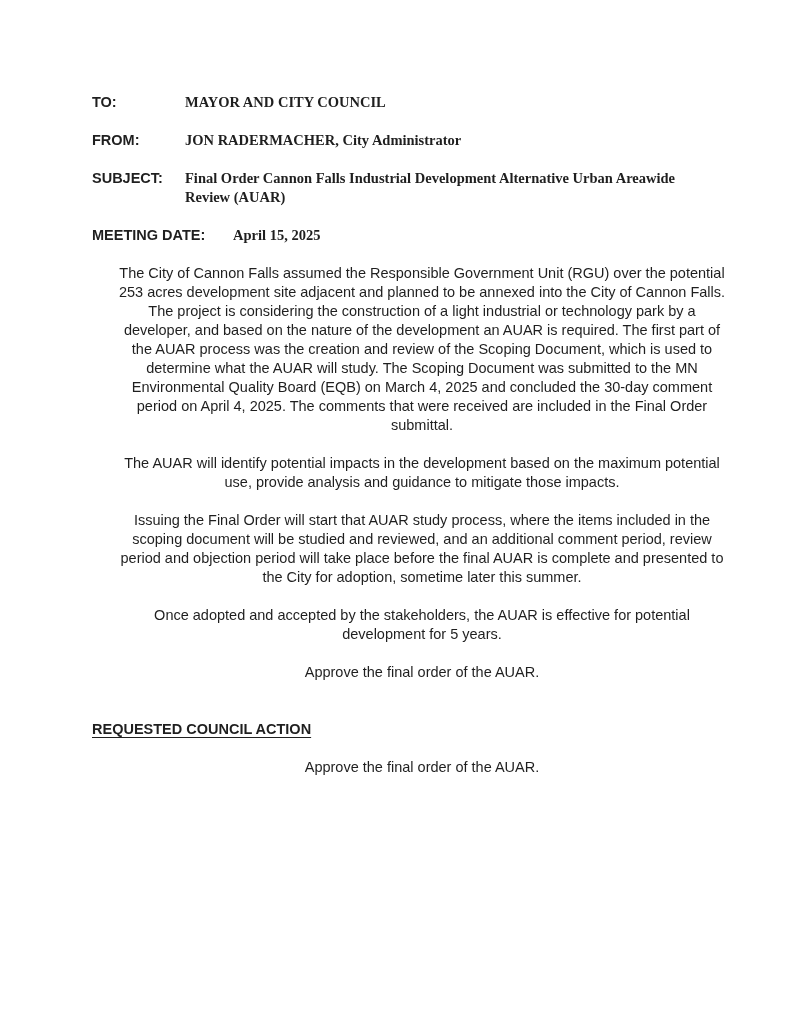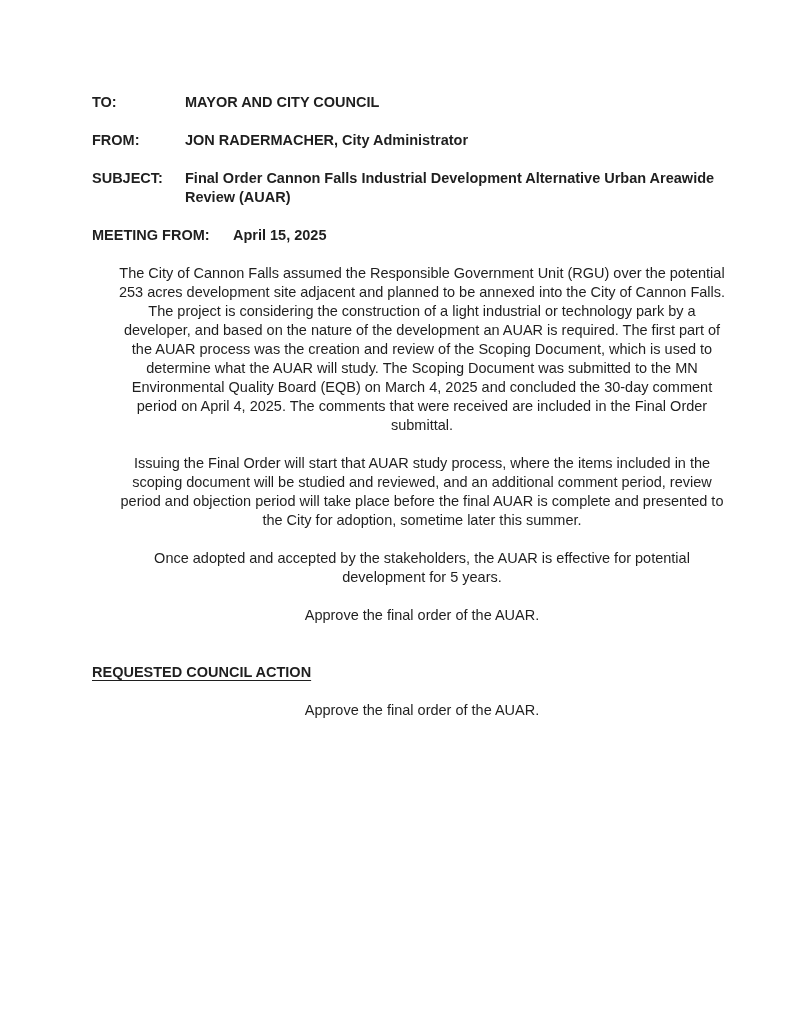--- a/index.html
+++ b/index.html
@@ -32,20 +32,21 @@
   }
   .hdr-label {
     flex: 0 0 93px;
   }
   .hdr-label.wide {
     flex: 0 0 141px;
   }
   .hdr-value {
     flex: 1 1 auto;
     white-space: pre-line;
+    font-family: Liberation Serif, serif;
   }
   
   .section-heading {
     font-weight: bold;
     text-decoration: underline;
     text-underline-offset: 3px;
     text-decoration-thickness: 1.4px;
     margin-top: 38px;
     margin-bottom: 19px;
   }
@@ -72,33 +73,35 @@
       <span class="hdr-value">JON RADERMACHER, City Administrator</span>
     </div>
 
     <div class="hdr-row">
       <span class="hdr-label">SUBJECT:</span>
       <span class="hdr-value">Final Order Cannon Falls Industrial Development Alternative Urban Areawide
 Review (AUAR)</span>
     </div>
 
     <div class="hdr-row">
-      <span class="hdr-label wide">MEETING FROM:</span>
+      <span class="hdr-label wide">MEETING DATE:</span>
       <span class="hdr-value">April 15, 2025</span>
     </div>
 
     <div class="para">The City of Cannon Falls assumed the Responsible Government Unit (RGU) over the potential
 253 acres development site adjacent and planned to be annexed into the City of Cannon Falls.
 The project is considering the construction of a light industrial or technology park by a
 developer, and based on the nature of the development an AUAR is required. The first part of
 the AUAR process was the creation and review of the Scoping Document, which is used to
 determine what the AUAR will study. The Scoping Document was submitted to the MN
 Environmental Quality Board (EQB) on March 4, 2025 and concluded the 30-day comment
 period on April 4, 2025. The comments that were received are included in the Final Order
 submittal.</div>
+    <div class="para">The AUAR will identify potential impacts in the development based on the maximum potential
+use, provide analysis and guidance to mitigate those impacts.</div>
     <div class="para">Issuing the Final Order will start that AUAR study process, where the items included in the
 scoping document will be studied and reviewed, and an additional comment period, review
 period and objection period will take place before the final AUAR is complete and presented to
 the City for adoption, sometime later this summer.</div>
     <div class="para">Once adopted and accepted by the stakeholders, the AUAR is effective for potential
 development for 5 years.</div>
 
     <div class="para">Approve the final order of the AUAR.</div>
 
     <div class="section-heading">REQUESTED COUNCIL ACTION</div>

